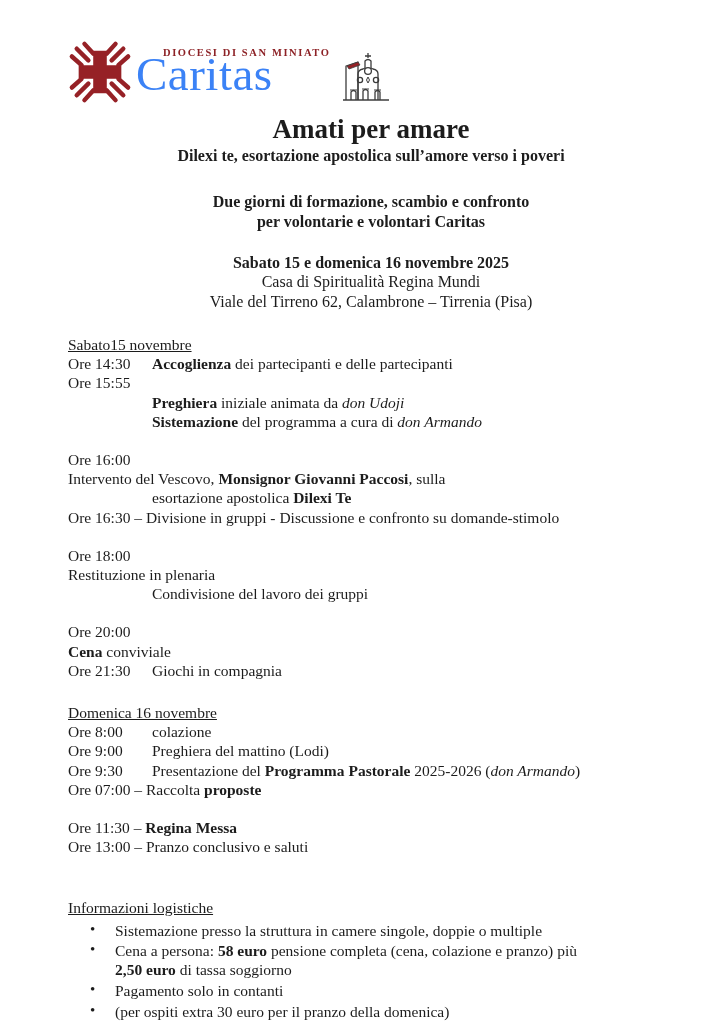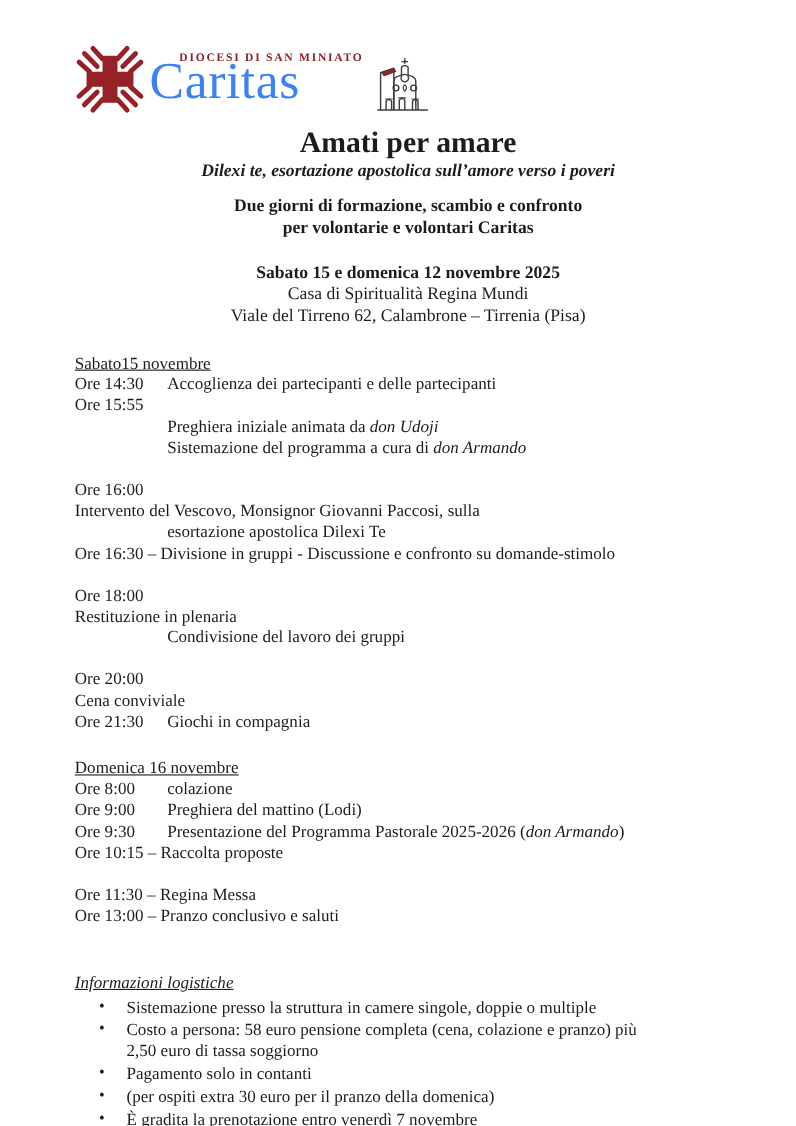--- a/index.html
+++ b/index.html
@@ -15,37 +15,37 @@
   .logo-row{display:flex;align-items:flex-start;height:66px;}
   .cross-wrap{width:64px;height:64px;flex:none;}
   .wordmark{margin-left:4px;}
   .diocese{font-size:10.5px;line-height:11px;letter-spacing:1.6px;font-weight:bold;
            padding-left:27px;padding-top:7px;white-space:nowrap;}
   .brand{font-size:47px;line-height:42px;margin-top:-5px;color:#3b82f6;letter-spacing:0.5px;}
   .church-wrap{width:56px;height:58px;flex:none;margin-left:6px;margin-top:4px;}
 
   
   .title{text-align:center;font-weight:bold;font-size:27px;line-height:33px;margin-top:7px;}
-  .subtitle{text-align:center;font-weight:bold;font-size:16px;line-height:19px;font-style:italic;}
-  .event{text-align:center;font-weight:bold;font-size:16px;line-height:19.5px;margin-top:13px;}
+  .subtitle{text-align:center;font-weight:bold;font-size:16px;line-height:19px;}
+  .event{text-align:center;font-weight:bold;font-size:16px;line-height:19.5px;margin-top:27px;}
   .dates{text-align:center;font-size:16px;line-height:19.3px;margin-top:22px;}
   .dates .d-bold{font-weight:bold;}
 
   
   .sec-heading{text-decoration:underline;margin-top:24px;}
   .sec-heading.sunday{margin-top:23px;}
   .sched-row{display:flex;}
   .sched-row .time{width:84px;flex:none;}
   .sched-row .desc{flex:1;}
   .row-gap{margin-top:19px;flex-direction:column;}
-  .b{font-weight:normal;}
+  .b{font-weight:bold;}
   .i{font-style:italic;}
 
   
-  .log-heading{font-style:italic;text-decoration:underline;margin-top:42px;}
+  .log-heading{text-decoration:underline;margin-top:42px;}
   ul.bullets{list-style:none;margin:3px 0 0 0;padding:0 0 0 47px;}
   ul.bullets li{position:relative;margin-bottom:1.5px;}
   .bullet-dot{position:absolute;left:-25px;top:-1px;font-size:15px;}
 
   svg{display:block;}
 </style>
 </head>
 <body>
 
 <div class="page">
@@ -99,21 +99,21 @@
 
   <div class="title">Amati per amare</div>
   <div class="subtitle">Dilexi te, esortazione apostolica sull’amore verso i poveri</div>
 
   <div class="event">
     <div>Due giorni di formazione, scambio e confronto</div>
     <div>per volontarie e volontari Caritas</div>
   </div>
 
   <div class="dates">
-    <div class="d-bold">Sabato 15 e domenica 12 novembre 2025</div>
+    <div class="d-bold">Sabato 15 e domenica 16 novembre 2025</div>
     <div>Casa di Spiritualità Regina Mundi</div>
     <div>Viale del Tirreno 62, Calambrone – Tirrenia (Pisa)</div>
   </div>
 
   <div class="sec-heading">Sabato15 novembre</div>
   <div>
 
       <div class="sched-row">
         <span class="time">Ore 14:30</span>
         <span class="desc"><span class="b">Accoglienza</span><span> dei partecipanti e delle partecipanti</span></span>
@@ -182,21 +182,21 @@
         <span class="desc"><span>Preghiera del mattino (Lodi)</span></span>
       </div>
 
       <div class="sched-row">
         <span class="time">Ore 9:30</span>
         <span class="desc"><span>Presentazione del </span><span class="b">Programma Pastorale</span><span> 2025-2026 (</span><span class="i">don Armando</span><span>)</span></span>
       </div>
 
       <div class="sched-row row-flow">
 
-        <span class="desc"><span>Ore 10:15 – Raccolta </span><span class="b">proposte</span></span>
+        <span class="desc"><span>Ore 07:00 – Raccolta </span><span class="b">proposte</span></span>
       </div>
 
       <div class="sched-row row-gap row-flow">
 
         <span class="desc"><span>Ore 11:30 – </span><span class="b">Regina Messa</span></span>
       </div>
 
       <div class="sched-row row-flow">
 
         <span class="desc"><span>Ore 13:00 – Pranzo conclusivo e saluti</span></span>
@@ -206,21 +206,21 @@
   <div class="log-heading">Informazioni logistiche</div>
   <ul class="bullets">
 
       <li>
         <span class="bullet-dot">•</span>
         <span><span>Sistemazione presso la struttura in camere singole, doppie o multiple</span></span>
       </li>
 
       <li>
         <span class="bullet-dot">•</span>
-        <span><span>Costo a persona: </span><span class="b">58 euro</span><span> pensione completa (cena, colazione e pranzo) più</span><br><span class="b">2,50 euro</span><span> di tassa soggiorno</span></span>
+        <span><span>Cena a persona: </span><span class="b">58 euro</span><span> pensione completa (cena, colazione e pranzo) più</span><br><span class="b">2,50 euro</span><span> di tassa soggiorno</span></span>
       </li>
 
       <li>
         <span class="bullet-dot">•</span>
         <span><span>Pagamento solo in contanti</span></span>
       </li>
 
       <li>
         <span class="bullet-dot">•</span>
         <span><span>(per ospiti extra 30 euro per il pranzo della domenica)</span></span>

